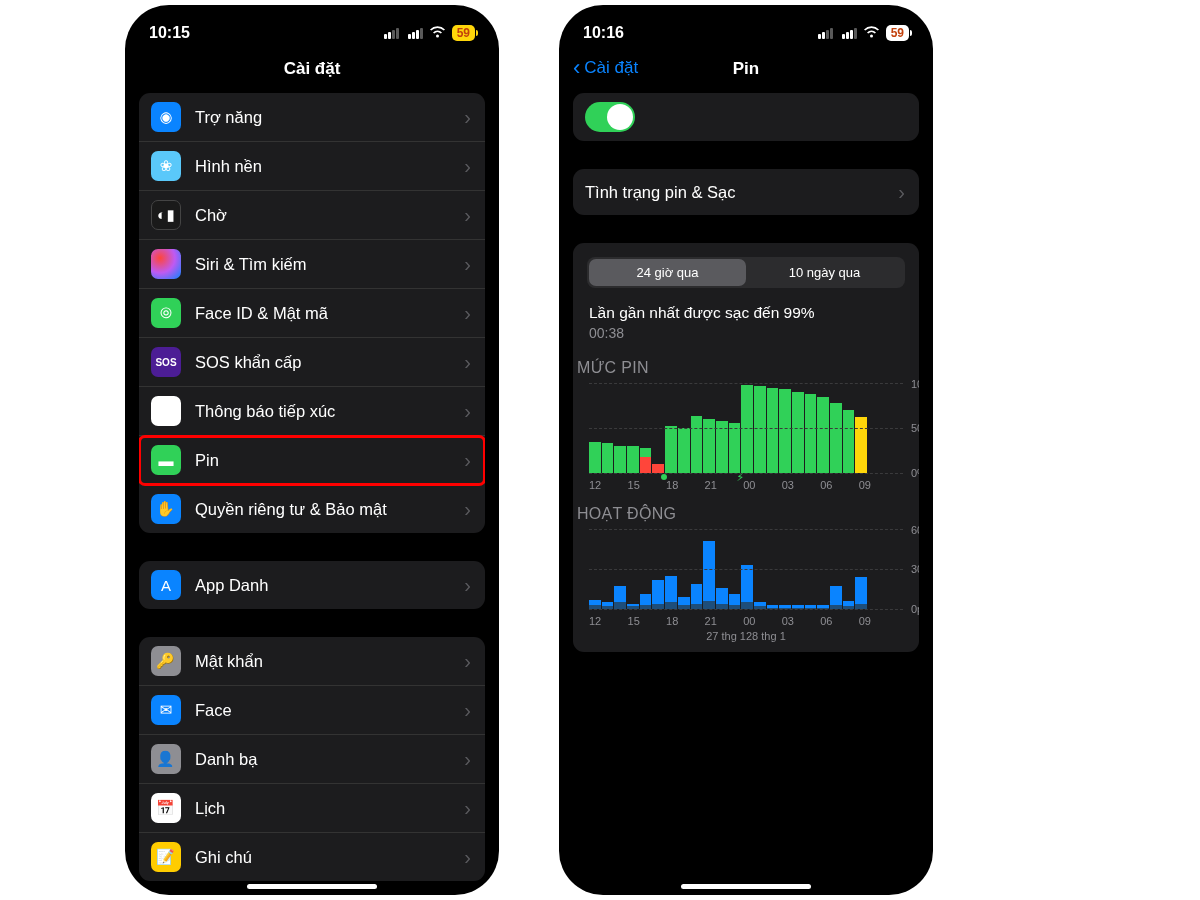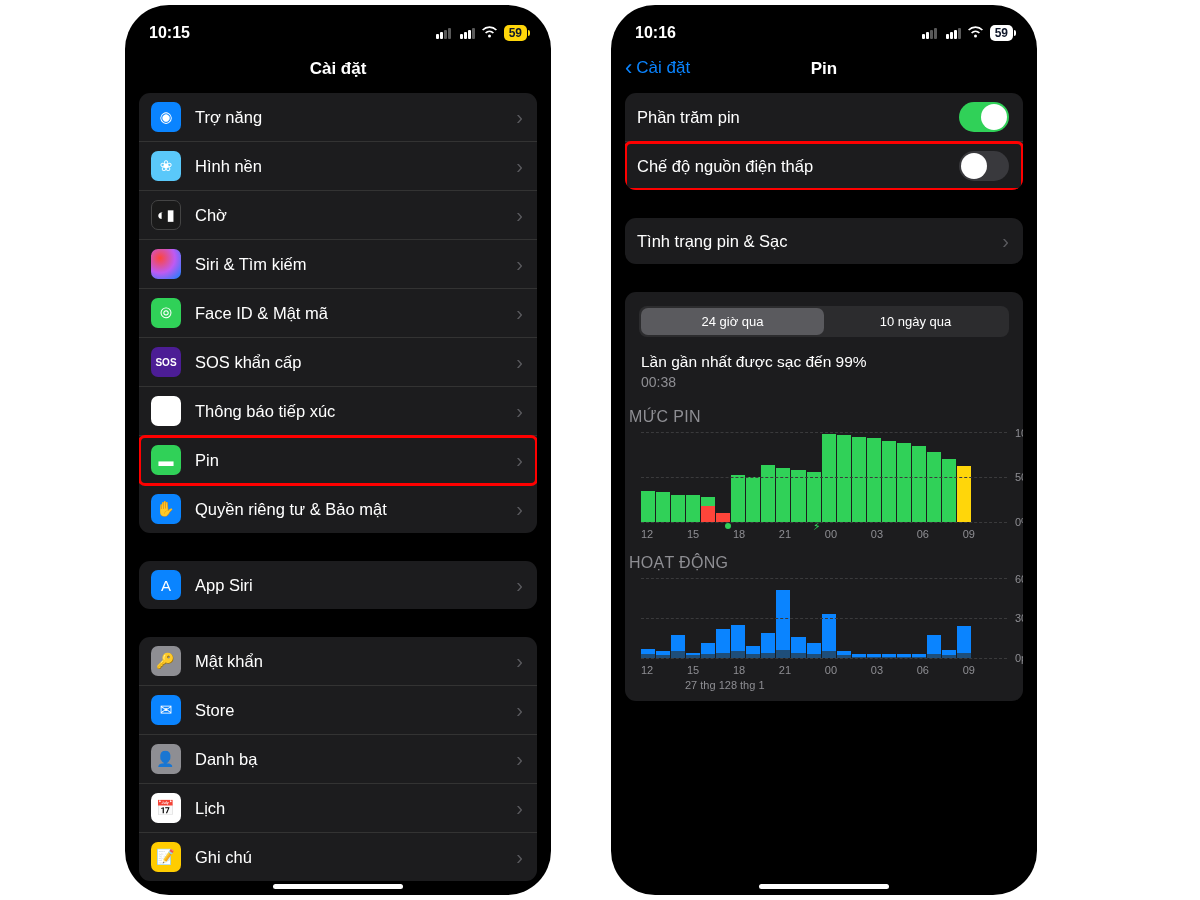--- a/index.html
+++ b/index.html
@@ -1,28 +1,28 @@
 <!DOCTYPE html>
 <html><head>
 <meta charset="utf-8">
 <style>
   * { margin: 0; padding: 0; box-sizing: border-box; font-family: -apple-system, "Helvetica Neue", Arial, sans-serif; }
   body { background: #fff; width: 1200px; height: 900px; display: flex; gap: 60px; padding: 0 125px; }
-  .phone { width: 426px; height: 890px; background: #000; border-radius: 44px; overflow: hidden; position: relative; color: #fff; margin-top: 5px; }
+  .phone { width: 374px; height: 890px; background: #000; border-radius: 44px; overflow: hidden; position: relative; color: #fff; margin-top: 5px; }
   
   .status { display: flex; justify-content: space-between; align-items: center; padding: 12px 24px 0; height: 44px; font-weight: 600; font-size: 16px; }
   .status .right { display: flex; align-items: center; gap: 6px; }
   .sig { display: flex; gap: 1px; align-items: flex-end; }
   .sig span { width: 3px; background: #fff; border-radius: 1px; }
   .sig span:nth-child(1){height:5px}.sig span:nth-child(2){height:7px}.sig span:nth-child(3){height:9px;opacity:.35}.sig span:nth-child(4){height:11px;opacity:.35}
   .sig2 { display:flex; gap:1px; align-items:flex-end; margin-left:3px;}
   .sig2 span{width:3px;background:#fff;border-radius:1px}
   .sig2 span:nth-child(1){height:5px}.sig2 span:nth-child(2){height:7px}.sig2 span:nth-child(3){height:9px}.sig2 span:nth-child(4){height:11px;opacity:.35}
   .wifi { font-size: 15px; }
-  .bat { background: #ffd60a; color: #0f172a; font-size: 12px; font-weight: 700; padding: 1px 5px; border-radius: 5px; position: relative; }
+  .bat { background: #ffd60a; color: #c2410c; font-size: 12px; font-weight: 700; padding: 1px 5px; border-radius: 5px; position: relative; }
   .bat::after { content:""; position:absolute; right:-3px; top:50%; transform:translateY(-50%); width:2px; height:6px; background:#ffd60a; border-radius:0 2px 2px 0; }
   .phone.p2 .bat { background:#fff; }
   .phone.p2 .bat::after{background:#fff;}
   
   .navhdr { text-align:center; padding: 10px 0 14px; position: relative; }
   .navhdr .title { font-size: 17px; font-weight: 600; }
   .navhdr .back { position:absolute; left:14px; top:8px; color:#0a84ff; font-size:17px; display:flex; align-items:center; gap:4px; }
   .navhdr .back .chev { font-size:22px; line-height:1; }
   
   .content { height: calc(100% - 44px - 44px); overflow:hidden; padding: 0 14px; }
@@ -48,21 +48,21 @@
   .card-hdr .t1 { font-size:15.5px; padding-top:2px; }
   .card-hdr .t2 { font-size:14px; color:#8e8e93; margin-top:3px; }
   .sect-lbl { font-size:16px; color:#8e8e93; letter-spacing:.3px; padding: 14px 4px 6px; }
   .chart { position:relative; margin:0 16px; }
   .bars { display:flex; align-items:flex-end; height:var(--h); gap:1px; }
   .bars .b { flex:1; display:flex; flex-direction:column; justify-content:flex-end; }
   .bars .b span { display:block; }
   .ylbl { position:absolute; right:-2px; font-size:11px; color:#8e8e93; transform:translateX(100%); padding-left:6px;}
   .grid { position:absolute; left:0; right:0; border-top:0.5px dashed #3a3a3c; }
   .xaxis { display:flex; justify-content:space-between; font-size:11px; color:#8e8e93; padding:6px 16px 0; }
-  .xaxis2 { display:flex; justify-content:flex-start; font-size:11px; color:#8e8e93; padding:3px 60px 0; }
+  .xaxis2 { display:flex; justify-content:center; font-size:11px; color:#8e8e93; padding:3px 60px 0; }
   .charge-dot{position:absolute;width:6px;height:6px;background:#30d158;border-radius:50%;bottom:-7px;}
   .bolt{position:absolute;bottom:-11px;color:#30d158;font-size:11px;}
   .homebar{position:absolute;bottom:6px;left:50%;transform:translateX(-50%);width:130px;height:5px;background:#fff;border-radius:3px;}
   
   .c-blue{background:#0a84ff}.c-cyan{background:#5ac8fa}.c-black{background:#1a1a1a;border:.5px solid #444}.c-siri{background:radial-gradient(circle at 30% 30%,#ff453a,#bf5af2,#0a84ff)}.c-green{background:#30d158}.c-red{background:#4c1d95}.c-grey{background:#8e8e93}.c-white{background:#fff;color:#999}.c-yellow{background:#ffcc00}
 </style>
 </head>
 <body>
 
 <div class="phone p1">
@@ -136,33 +136,33 @@
         </div>
         <div class="row">
           <div class="ico c-blue" style="font-size: 15px; font-weight: 400;">✋</div>
           <span class="lbl">Quyền riêng tư &amp; Bảo mật</span>
           <span class="chev">›</span>
         </div>
       </div>
       <div class="group">
         <div class="row">
           <div class="ico c-blue" style="font-size: 15px; font-weight: 400;">A</div>
-          <span class="lbl">App Siri</span>
+          <span class="lbl">App Danh</span>
           <span class="chev">›</span>
         </div>
       </div>
       <div class="group">
         <div class="row">
           <div class="ico c-grey" style="font-size: 15px; font-weight: 400;">🔑</div>
           <span class="lbl">Mật khẩn</span>
           <span class="chev">›</span>
         </div>
         <div class="row">
           <div class="ico c-blue" style="font-size: 15px; font-weight: 400;">✉</div>
-          <span class="lbl">Store</span>
+          <span class="lbl">Face</span>
           <span class="chev">›</span>
         </div>
         <div class="row">
           <div class="ico c-grey" style="font-size: 15px; font-weight: 400;">👤</div>
           <span class="lbl">Danh bạ</span>
           <span class="chev">›</span>
         </div>
         <div class="row">
           <div class="ico c-white" style="font-size: 15px; font-weight: 400;">📅</div>
           <span class="lbl">Lịch</span>
@@ -205,28 +205,21 @@
   <div class="navhdr">
     <div class="back">
       <span class="chev">‹</span>
       <span>Cài đặt</span>
     </div>
     <span class="title">Pin</span>
   </div>
   <div class="content">
     <div class="group">
       <div class="row">
-        <span class="lbl">Phần trăm pin</span>
         <div class="toggle on">
-            <div class="knob"></div>
-          </div>
-      </div>
-      <div class="row hl">
-        <span class="lbl">Chế độ nguồn điện thấp</span>
-        <div class="toggle">
             <div class="knob"></div>
           </div>
       </div>
     </div>
 
     <div class="group">
       <div class="row">
         <span class="lbl">Tình trạng pin &amp; Sạc</span>
         <span class="chev">›</span>
       </div>

